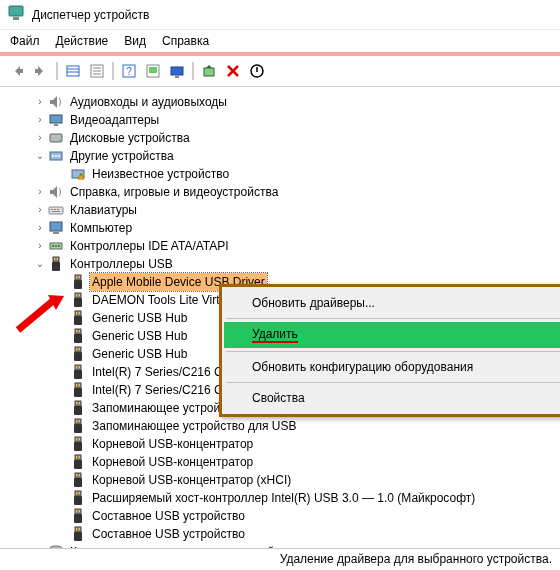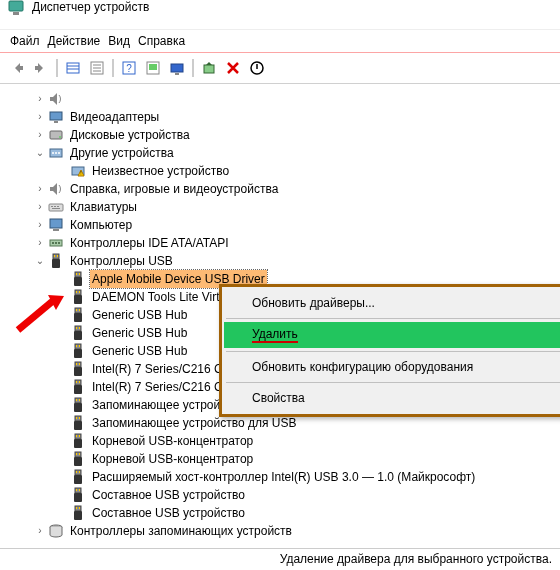--- a/index.html
+++ b/index.html
@@ -1,19 +1,19 @@
 <!DOCTYPE html>
 <html><head>
 <meta charset="utf-8">
 <style>
 * { margin: 0; padding: 0; box-sizing: border-box; }
 body { font-family: "Segoe UI", Tahoma, sans-serif; font-size: 12px; background: #fff; width: 560px; height: 570px; overflow: hidden; position: relative; }
-.title-bar { height: 30px; display: flex; padding: 0 8px; gap: 8px; border-bottom: 1px solid #eee; }
+.title-bar { height: 30px; display: flex; align-items: center; padding: 0 8px; gap: 8px; border-bottom: 1px solid #eee; }
 .title-bar .app-icon svg { width: 16px; height: 16px; }
-.menu-bar { display: flex; gap: 8px; padding: 4px 10px; border-bottom: 1px solid #fca5a5; align-items: center; }
+.menu-bar { display: flex; gap: 16px; padding: 4px 10px; border-bottom: 4px solid #fca5a5; align-items: center; }
 .menu-bar span { cursor: default; }
 .toolbar { display: flex; gap: 2px; padding: 4px 6px; border-bottom: 1px solid #d0d0d0; align-items: center; }
 .tbtn { width: 22px; height: 22px; display: flex; align-items: center; justify-content: center; border: 1px solid transparent; }
 .tbtn.sep { width: 1px; background: #ccc; height: 18px; margin: 0 2px; }
 .tbtn svg { width: 16px; height: 16px; }
 .tree { padding: 6px 0 6px 6px; overflow: auto; height: 470px; white-space: nowrap; }
 .node { display: flex; align-items: center; height: 18px; line-height: 18px; position: relative; }
 .twisty { width: 12px; display: inline-flex; justify-content: center; color: #666; font-size: 10px; }
 .icon { width: 16px; height: 16px; display: inline-flex; align-items: center; justify-content: center; margin: 0 4px 0 2px; }
 .icon svg { width: 16px; height: 16px; }
@@ -118,20 +118,21 @@
 
 <div class="tree" id="tree">
     <div class="node indent1">
       <span class="twisty">›</span>
       <span class="icon">
         <svg viewBox="0 0 16 16">
           <path d="M2 6h3l4-4v12l-4-4H2z" fill="#888"></path>
           <path d="M11 4c2 2 2 6 0 8" fill="none" stroke="#888"></path>
         </svg>
       </span>
+      <span class="label">Аудиовходы и аудиовыходы</span>
     </div>
     <div class="node indent1">
       <span class="twisty">›</span>
       <span class="icon">
         <svg viewBox="0 0 16 16">
           <rect x="2" y="3" width="12" height="8" fill="#69c" stroke="#357"></rect>
           <rect x="6" y="12" width="4" height="2" fill="#888"></rect>
         </svg>
       </span>
       <span class="label">Видеоадаптеры</span>
@@ -350,20 +351,32 @@
       <span class="twisty"></span>
       <span class="icon">
         <svg viewBox="0 0 16 16">
           <rect x="5" y="1" width="6" height="5" fill="#888" stroke="#444"></rect>
           <rect x="4" y="6" width="8" height="9" rx="1" fill="#333"></rect>
           <rect x="6" y="2" width="1" height="2" fill="#fc0"></rect>
           <rect x="9" y="2" width="1" height="2" fill="#fc0"></rect>
         </svg>
       </span>
       <span class="label">Корневой USB-концентратор</span>
+    </div>
+    <div class="node indent2">
+      <span class="twisty"></span>
+      <span class="icon">
+        <svg viewBox="0 0 16 16">
+          <rect x="5" y="1" width="6" height="5" fill="#888" stroke="#444"></rect>
+          <rect x="4" y="6" width="8" height="9" rx="1" fill="#333"></rect>
+          <rect x="6" y="2" width="1" height="2" fill="#fc0"></rect>
+          <rect x="9" y="2" width="1" height="2" fill="#fc0"></rect>
+        </svg>
+      </span>
+      <span class="label">Корневой USB-концентратор (xHCI)</span>
     </div>
     <div class="node indent2">
       <span class="twisty"></span>
       <span class="icon">
         <svg viewBox="0 0 16 16">
           <rect x="5" y="1" width="6" height="5" fill="#888" stroke="#444"></rect>
           <rect x="4" y="6" width="8" height="9" rx="1" fill="#333"></rect>
           <rect x="6" y="2" width="1" height="2" fill="#fc0"></rect>
           <rect x="9" y="2" width="1" height="2" fill="#fc0"></rect>
         </svg>

